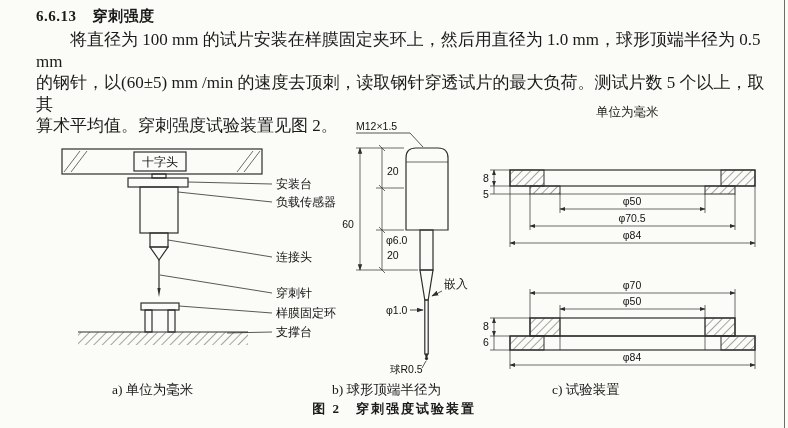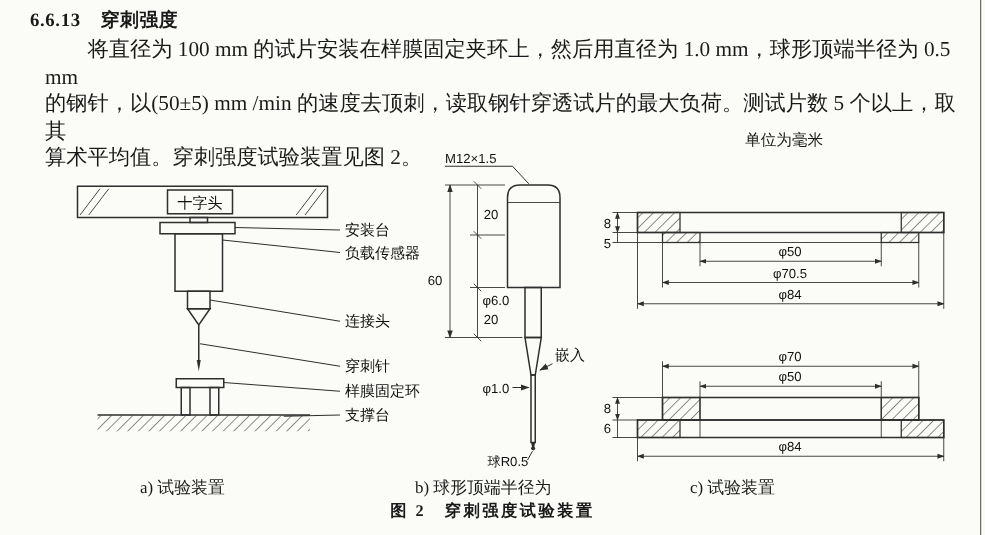--- a/index.html
+++ b/index.html
@@ -3,21 +3,21 @@
 <meta charset="utf-8">
 <style>
   * { margin:0; padding:0; box-sizing:border-box; }
   html,body { width:788px; height:428px; }
   .page {
     position:relative; width:788px; height:428px;
     background:#fbfbf7; color:#1a1a1a; overflow:hidden;
     font-family:"Liberation Serif","DejaVu Serif",serif;
   }
   .page-edge { position:absolute; right:3px; top:0; height:100%; width:1px; background:#6e6e66; }
-  .heading { position:absolute; left:24px; top:7px; font-size:15px; font-weight:bold; letter-spacing:.5px; }
+  .heading { position:absolute; left:36px; top:7px; font-size:15px; font-weight:bold; letter-spacing:.5px; }
   .heading .num { margin-right:16px; }
   .body-text { position:absolute; left:36px; top:29px; width:730px; font-size:17px; line-height:21.5px; }
   .body-text .indent { text-indent:2em; }
   .unit-note { position:absolute; left:596px; top:104px; font-size:12.5px; }
   .caption { position:absolute; font-size:13.5px; }
   .cap-a { left:112px; top:381px; }
   .cap-b { left:332px; top:381px; }
   .cap-c { left:552px; top:381px; }
   .fig-caption { position:absolute; left:0; top:400px; width:100%; text-align:center; font-weight:bold; font-size:13px; letter-spacing:2px; }
   svg { position:absolute; overflow:visible; }
@@ -35,21 +35,21 @@
 <body>
 
 <div class="page">
 
   <div class="heading">
     <span class="num">6.6.13</span><span>穿刺强度</span>
   </div>
 
   <div class="body-text">
     <div class="indent">将直径为 100 mm 的试片安装在样膜固定夹环上，然后用直径为 1.0 mm，球形顶端半径为 0.5 mm</div>
-    <div>的钢针，以(50±5) mm /min 的速度去顶刺，读取钢针穿透试片的最大负荷。测试片数 5 个以上，取其</div>
+    <div>的钢针，以(60±5) mm /min 的速度去顶刺，读取钢针穿透试片的最大负荷。测试片数 5 个以上，取其</div>
     <div>算术平均值。穿刺强度试验装置见图 2。</div>
   </div>
 
   <div class="unit-note">单位为毫米</div>
 
   <svg id="diagA" width="300" height="235">
     <defs>
       <pattern id="hA" width="6" height="6" patternUnits="userSpaceOnUse" patternTransform="rotate(45)">
         <line x1="0" y1="0" x2="0" y2="6" stroke="#4a4a4a" stroke-width="1"></line>
       </pattern>
@@ -197,20 +197,20 @@
       <line class="thin" x1="16" y1="198" x2="16" y2="212"></line>
       <text x="5" y="192">8</text>
       <text x="5" y="208">6</text>
       <line class="thin" x1="32" y1="212" x2="32" y2="231"></line>
       <line class="thin" x1="277" y1="212" x2="277" y2="231"></line>
       <line class="thin" x1="32" y1="227" x2="277" y2="227" marker-start="url(#arrC)" marker-end="url(#arrC)"></line>
       <text x="154" y="223" text-anchor="middle">φ84</text>
     </g>
   </svg>
 
-  <div class="caption cap-a">a) 试验装置</div>
+  <div class="caption cap-a">a) 单位为毫米</div>
   <div class="caption cap-b">b) 球形顶端半径为</div>
   <div class="caption cap-c">c) 试验装置</div>
 
   <div class="fig-caption">图 2　穿刺强度试验装置</div>
 
   <div class="page-edge"></div>
 </div>
 
 </body></html>

